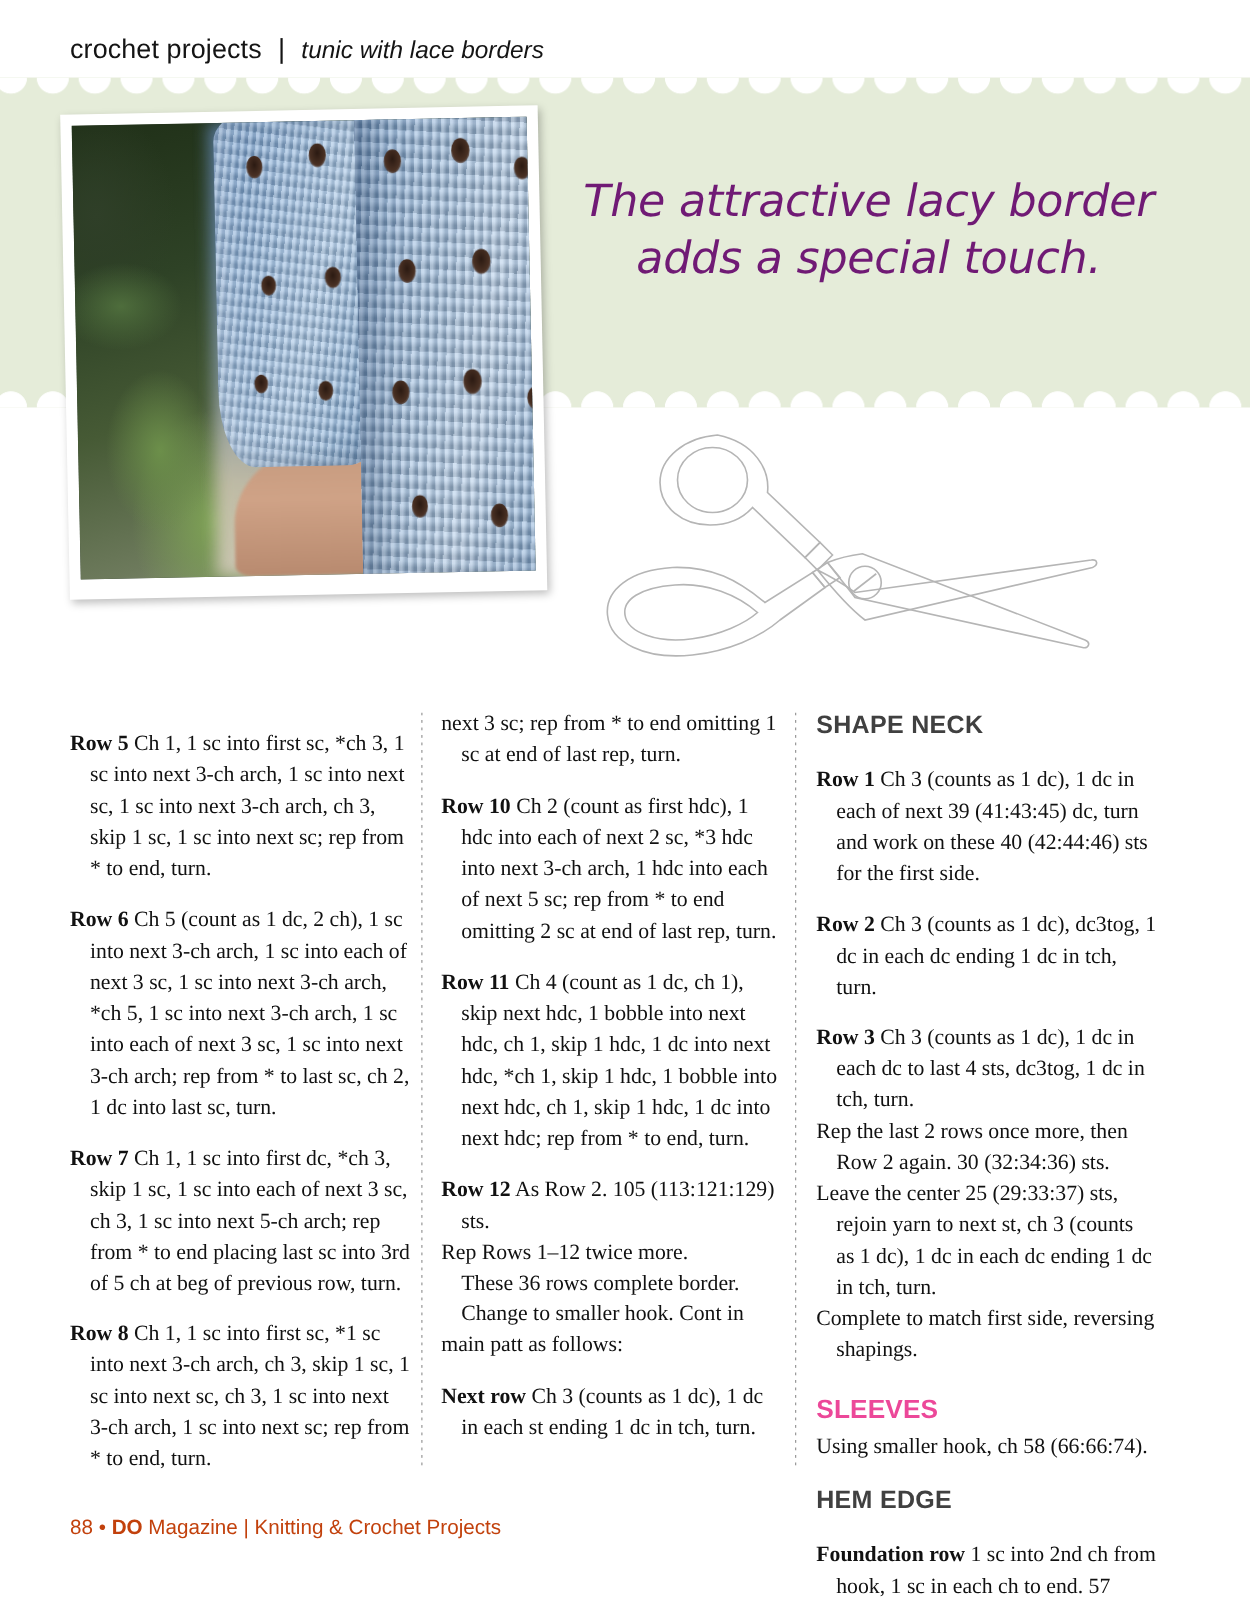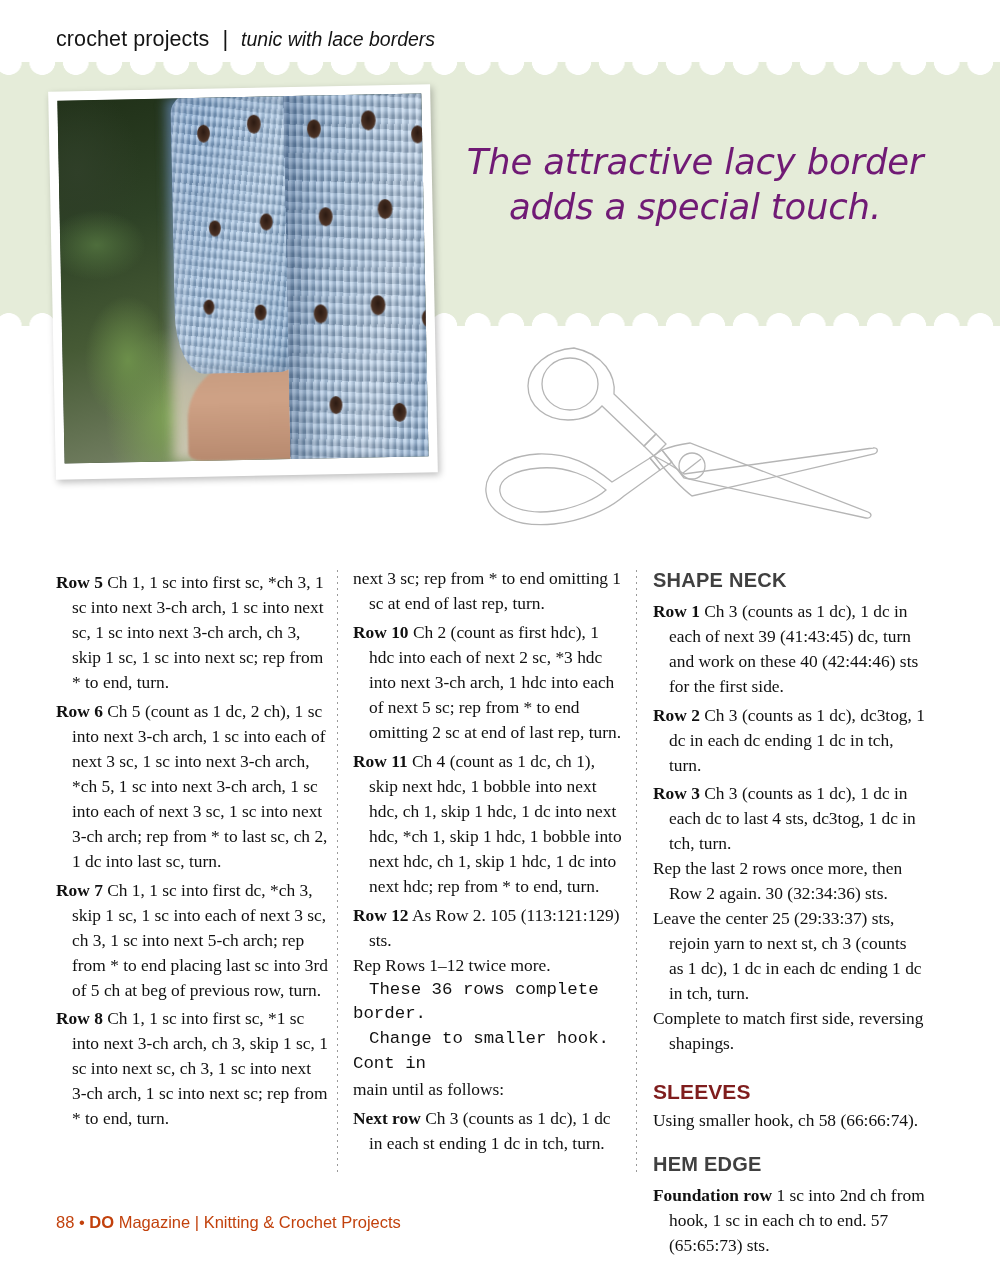--- a/index.html
+++ b/index.html
@@ -197,52 +197,51 @@
     width: 1px;
     height: 604px;
     background-image: linear-gradient(to bottom, #9a9a9a 0px, #9a9a9a 2px, rgba(255,255,255,0) 2px, rgba(255,255,255,0) 6px);
     background-size: 1px 6px;
     background-repeat: repeat-y;
   }
   .div-1 { left: 337px; }
   .div-2 { left: 636px; }
 
   p.pat {
-    margin: 4px 0 0 0;
+    margin: 16px 0 0 0;
     padding-left: 16px;
     text-indent: -16px;
   }
   p.flush {
     margin: 0;
     padding-left: 0;
     text-indent: 0;
   }
   p.hang {
     margin: 0;
     padding-left: 16px;
     text-indent: -16px;
   }
   p.indent-first {
     margin: 0;
     padding-left: 0;
     text-indent: 16px;
-    font-family: Liberation Mono, monospace;
   }
   .b { font-weight: bold; }
 
   h3.sect {
     margin: 0 0 1px 0;
     font-family: "Liberation Sans", sans-serif;
     font-weight: bold;
     font-size: 20px;
     letter-spacing: 0.25px;
     color: #404040;
   }
   h3.sect.red {
-    color: #7f1d1d;
+    color: #ec4899;
     font-size: 21px;
     letter-spacing: 0.1px;
   }
   .gap-lg { height: 21px; }
   .gap-md { height: 17px; }
 
   
   .footer {
     position: absolute;
     left: 56px;
@@ -337,21 +336,21 @@
   </div>
 
   <div class="col col-2">
     <p class="hang">next 3 sc; rep from * to end omitting 1 sc at end of last rep, turn.</p>
     <p class="pat"><span class="b">Row 10</span><span> Ch 2 (count as first hdc), 1 hdc into each of next 2 sc, *3 hdc into next 3-ch arch, 1 hdc into each of next 5 sc; rep from * to end omitting 2 sc at end of last rep, turn.</span></p>
     <p class="pat"><span class="b">Row 11</span><span> Ch 4 (count as 1 dc, ch 1), skip next hdc, 1 bobble into next hdc, ch 1, skip 1 hdc, 1 dc into next hdc, *ch 1, skip 1 hdc, 1 bobble into next hdc, ch 1, skip 1 hdc, 1 dc into next hdc; rep from * to end, turn.</span></p>
     <p class="pat"><span class="b">Row 12</span><span> As Row 2. 105 (113:121:129) sts.</span></p>
     <p class="flush">Rep Rows 1–12 twice more.</p>
     <p class="indent-first">These 36 rows complete border.</p>
     <p class="indent-first">Change to smaller hook. Cont in</p>
-    <p class="flush">main until as follows:</p>
+    <p class="flush">main patt as follows:</p>
     <p class="pat"><span class="b">Next row</span><span> Ch 3 (counts as 1 dc), 1 dc in each st ending 1 dc in tch, turn.</span></p>
   </div>
 
   <div class="col col-3">
     <h3 class="sect">SHAPE NECK</h3>
     <p class="pat"><span class="b">Row 1</span><span> Ch 3 (counts as 1 dc), 1 dc in each of next 39 (41:43:45) dc, turn and work on these 40 (42:44:46) sts for the first side.</span></p>
     <p class="pat"><span class="b">Row 2</span><span> Ch 3 (counts as 1 dc), dc3tog, 1 dc in each dc ending 1 dc in tch, turn.</span></p>
     <p class="pat"><span class="b">Row 3</span><span> Ch 3 (counts as 1 dc), 1 dc in each dc to last 4 sts, dc3tog, 1 dc in tch, turn.</span></p>
     <p class="hang">Rep the last 2 rows once more, then Row 2 again. 30 (32:34:36) sts.</p>
     <p class="hang">Leave the center 25 (29:33:37) sts, rejoin yarn to next st, ch 3 (counts as 1 dc), 1 dc in each dc ending 1 dc in tch, turn.</p>

